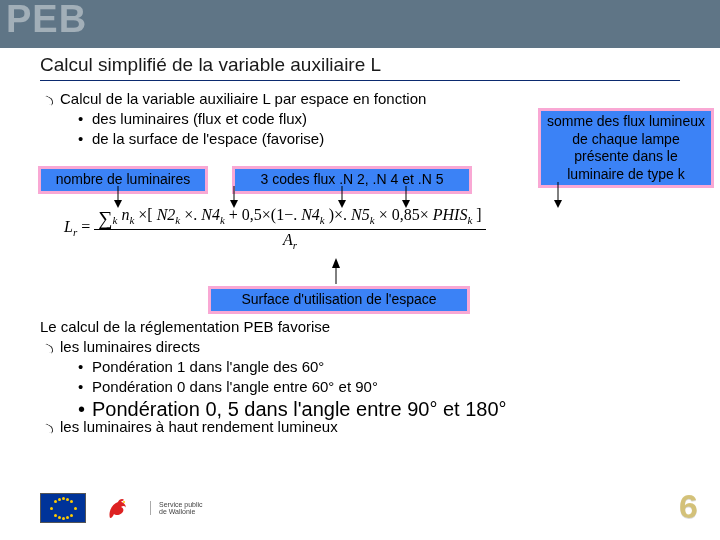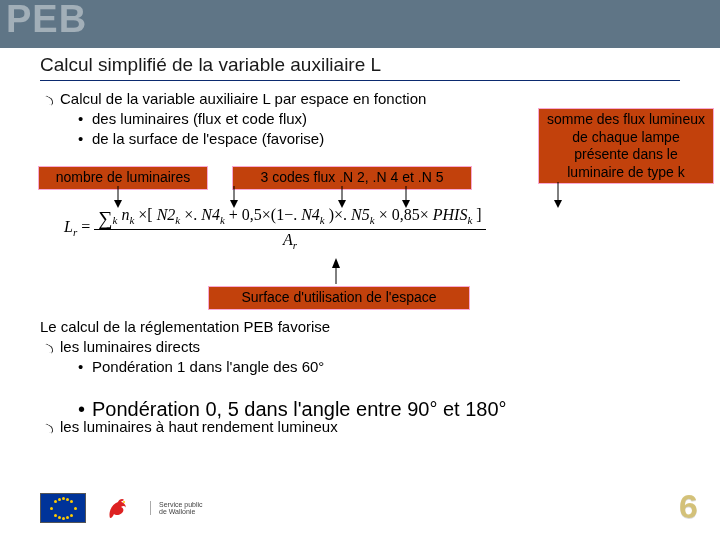--- a/index.html
+++ b/index.html
@@ -11,21 +11,21 @@
 
   .title { position: absolute; left: 40px; top: 54px; font-size: 19px; color: #1a1a1a; }
   .title-rule { position: absolute; left: 40px; top: 80px; width: 640px; border-top: 1px solid #0b2a6f; }
 
   .b1 { position: absolute; left: 60px; top: 90px; font-size: 15px; }
   .b1::before { content: ""; position: absolute; left: -16px; top: 7px; width: 9px; height: 6px; border: 1.5px solid #333; border-bottom: none; border-left: none; border-radius: 0 6px 0 0; transform: rotate(25deg); }
   .sub1a { position: absolute; left: 92px; top: 110px; font-size: 15px; }
   .sub1b { position: absolute; left: 92px; top: 130px; font-size: 15px; }
   .dot::before { content: "•"; position: absolute; left: -14px; top: 0; }
 
-  .box { border: 1px solid #f9a8d4; background: #c2410c; font-size: 14px; text-align: center; line-height: 1.25; padding: 2px 6px; }
+  .box { border: 3px solid #f9a8d4; background: #3b82f6; font-size: 14px; text-align: center; line-height: 1.25; padding: 2px 6px; }
   .box-left { position: absolute; left: 38px; top: 166px; width: 170px; }
   .box-mid  { position: absolute; left: 232px; top: 166px; width: 240px; }
   .box-right{ position: absolute; left: 538px; top: 108px; width: 176px; }
   .box-surf { position: absolute; left: 208px; top: 286px; width: 262px; }
 
   .arrow { position: absolute; pointer-events: none; }
   .arrow svg { display: block; }
 
   .formula { position: absolute; left: 64px; top: 206px; font-family: "Times New Roman", serif; font-size: 16px; font-style: italic; }
   .formula .up { font-style: normal; }
@@ -129,20 +129,21 @@
       </span>
       <span style="display:block; padding-top:2px;">
         <span>A</span><sub>r</sub>
       </span>
     </span>
   </div>
 
   <div class="p2">Le calcul de la réglementation PEB favorise</div>
   <div class="p2b">les luminaires directs</div>
   <div class="p2c dot">Pondération 1 dans l'angle des 60°</div>
+  <div class="p2d dot">Pondération 0 dans l'angle entre 60° et 90°</div>
   <div class="p2e dot">Pondération 0, 5 dans l'angle entre 90° et 180°</div>
   <div class="p2f">les luminaires à haut rendement lumineux</div>
 
   <div class="footer">
     <div class="euflag">
       <div class="ring">
         <div class="star" style="left:21px; top:3px;"></div>
         <div class="star" style="left:29px; top:6px;"></div>
         <div class="star" style="left:33px; top:13px;"></div>
         <div class="star" style="left:29px; top:20px;"></div>

